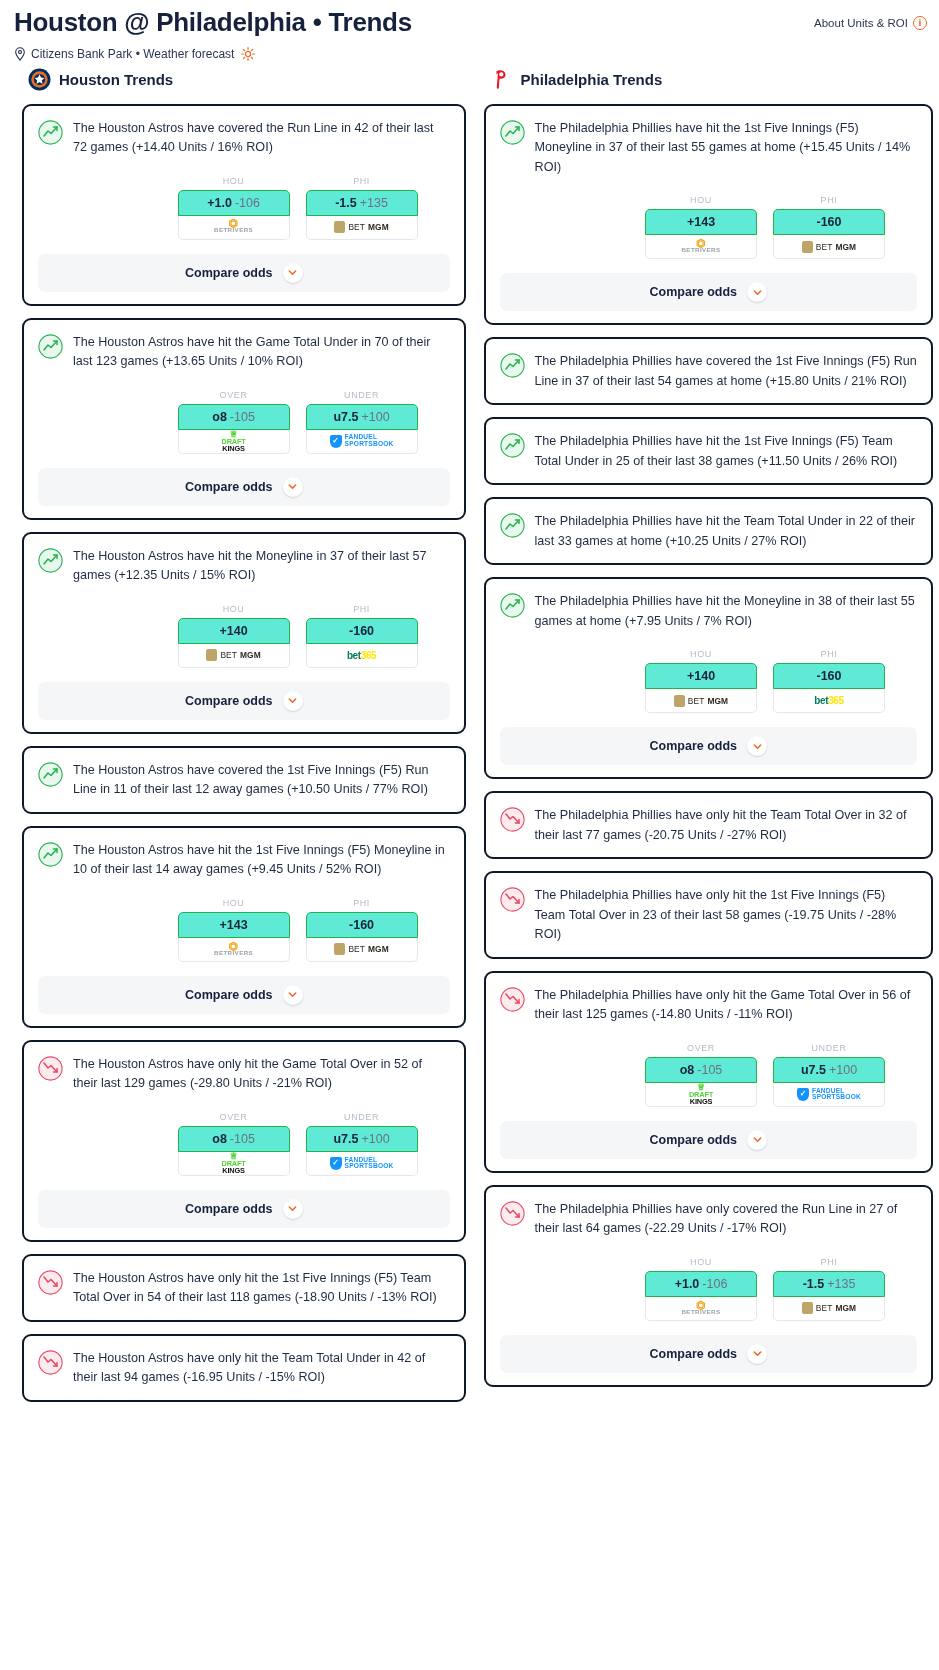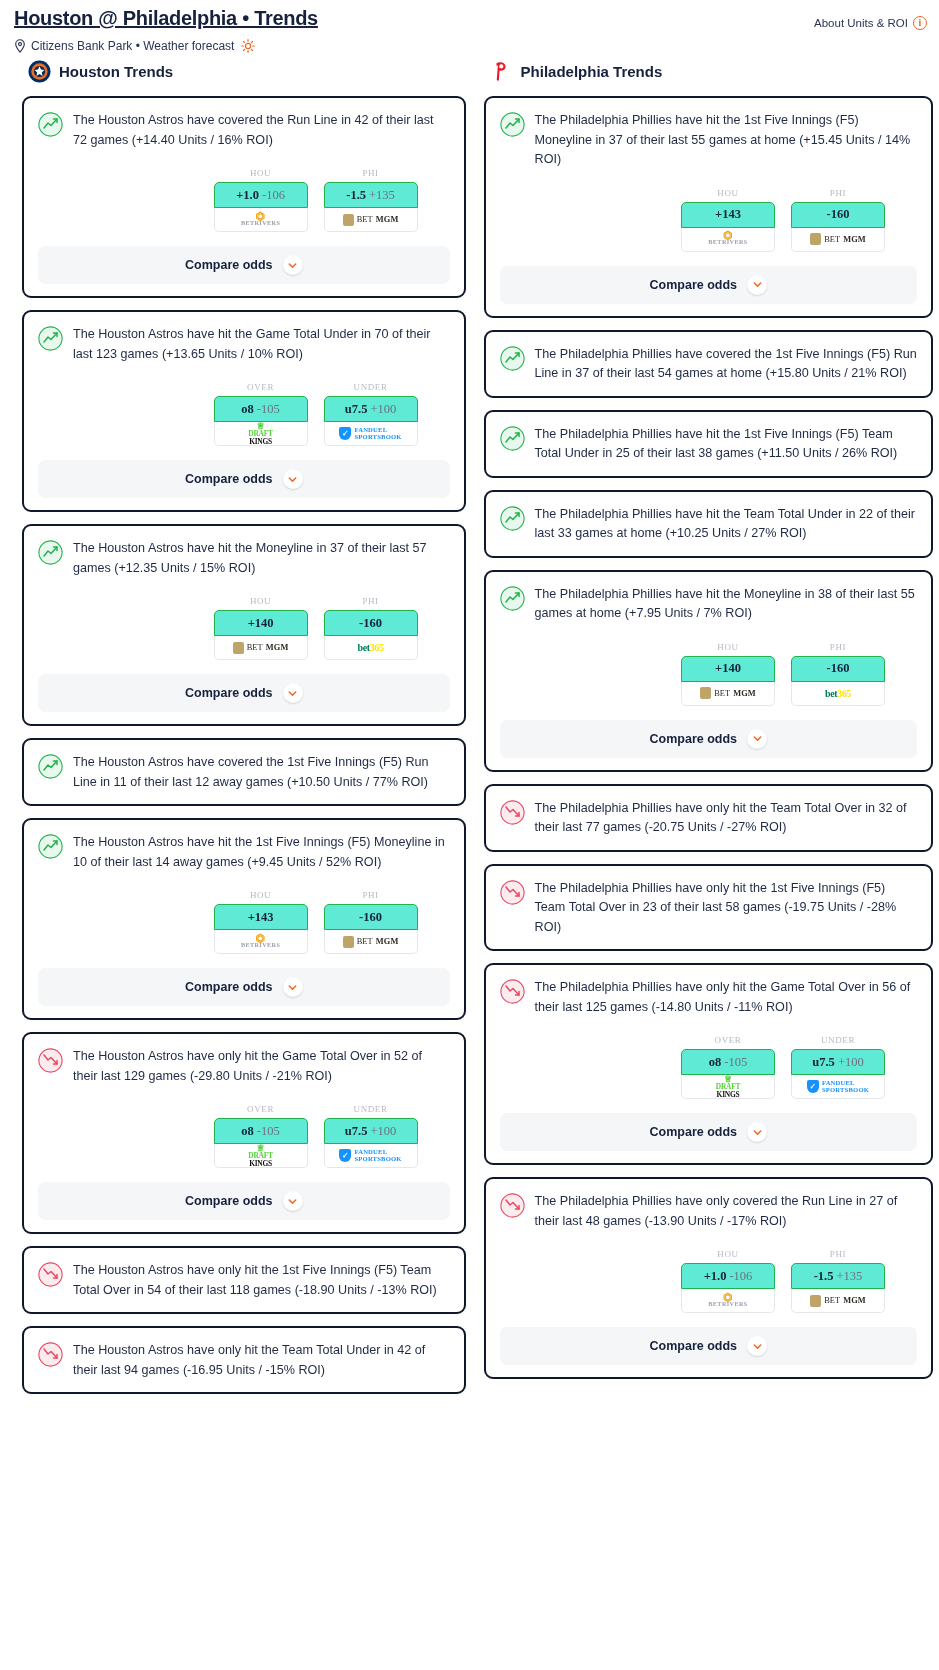--- a/index.html
+++ b/index.html
@@ -11,26 +11,25 @@
   }
   body { padding: 0 0 20px 0; }
 
   
   .page-header {
     position: relative;
     padding: 6px 14px 0 14px;
   }
   .title-row { display: flex; align-items: flex-start; }
   .page-title {
-    font-size: 20px;
+    font-size: 26px;
     font-weight: bold;
     letter-spacing: -0.3px;
     color: #16213d;
     line-height: 1.25;
-    text-decoration: underline;
   }
   .about-roi {
     position: absolute;
     top: 16px;
     right: 12px;
     display: flex;
     align-items: center;
     gap: 5px;
     font-size: 11.5px;
     color: #2b3555;
@@ -101,21 +100,21 @@
   }
 
   
   .odds-wrap {
     display: flex;
     justify-content: flex-end;
     gap: 16px;
     margin-top: 18px;
     padding-right: 32px;
   }
-  .odds-col { width: 94px; font-family: Liberation Serif, serif; }
+  .odds-col { width: 112px; }
   .odds-label {
     text-align: center;
     font-size: 9px;
     letter-spacing: 0.6px;
     color: #b4bac6;
     margin-bottom: 4px;
     font-weight: normal;
   }
   .odds-box {
     border: 1px solid #22b24c;
@@ -697,21 +696,21 @@
             </span>
           </div>
         </div>
         <div class="trend-card">
           <div class="trend-top">
             <span class="trend-icon"><svg viewBox="0 0 25 25" width="25" height="25">
                 <circle cx="12.5" cy="12.5" r="11.6" fill="#fdecef" stroke="#e8485f" stroke-width="1.1"></circle>
                 <path d="M6 7 L10 12 L13 9.5 L19 16" fill="none" stroke="#e8485f" stroke-width="1.5" stroke-linecap="round" stroke-linejoin="round"></path>
                 <path d="M15.5 16 L19 16 L19 12.5" fill="none" stroke="#e8485f" stroke-width="1.5" stroke-linecap="round" stroke-linejoin="round"></path>
               </svg></span>
-            <span class="trend-text">The Philadelphia Phillies have only covered the Run Line in 27 of their last 48 games (-13.90 Units / -17% ROI)</span>
+            <span class="trend-text">The Philadelphia Phillies have only covered the Run Line in 27 of their last 64 games (-22.29 Units / -17% ROI)</span>
           </div>
           <div class="odds-wrap">
             <div class="odds-col">
               <div class="odds-label">HOU</div>
               <div class="odds-box">
                 <span class="odds-primary">+1.0</span>
                 <span class="odds-secondary">-106</span>
               </div>
               <div class="book-box">
                 <span class="logo-betrivers">

